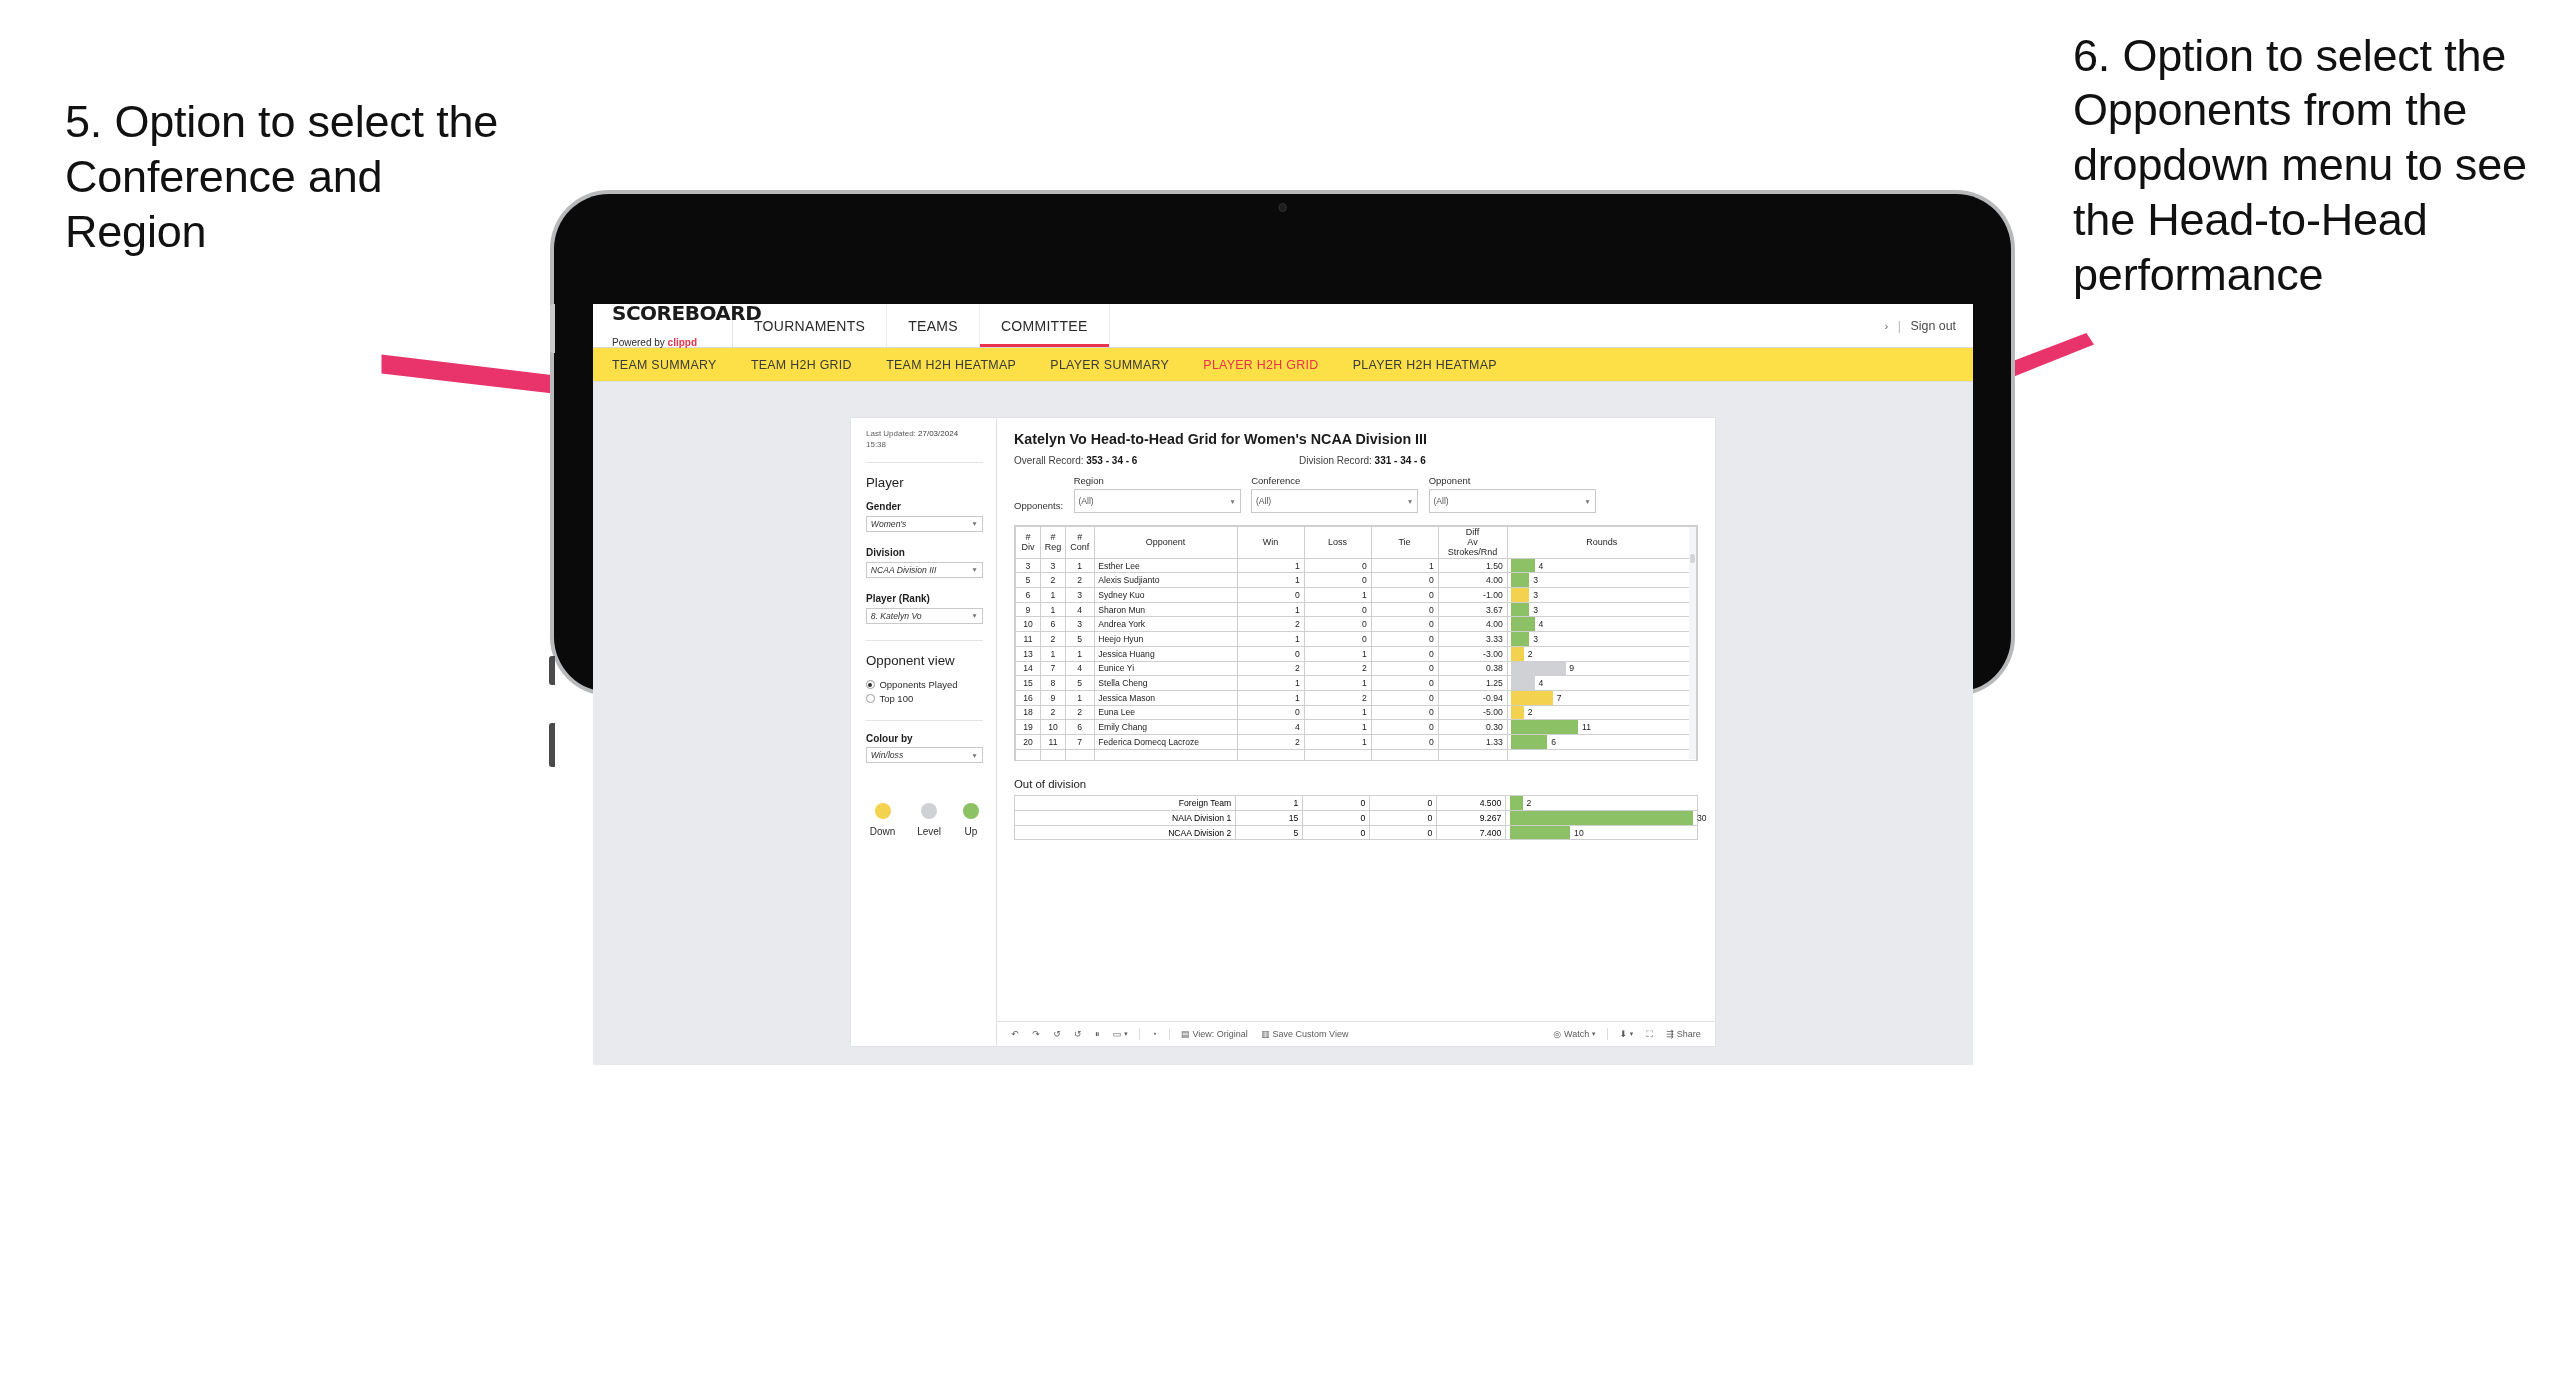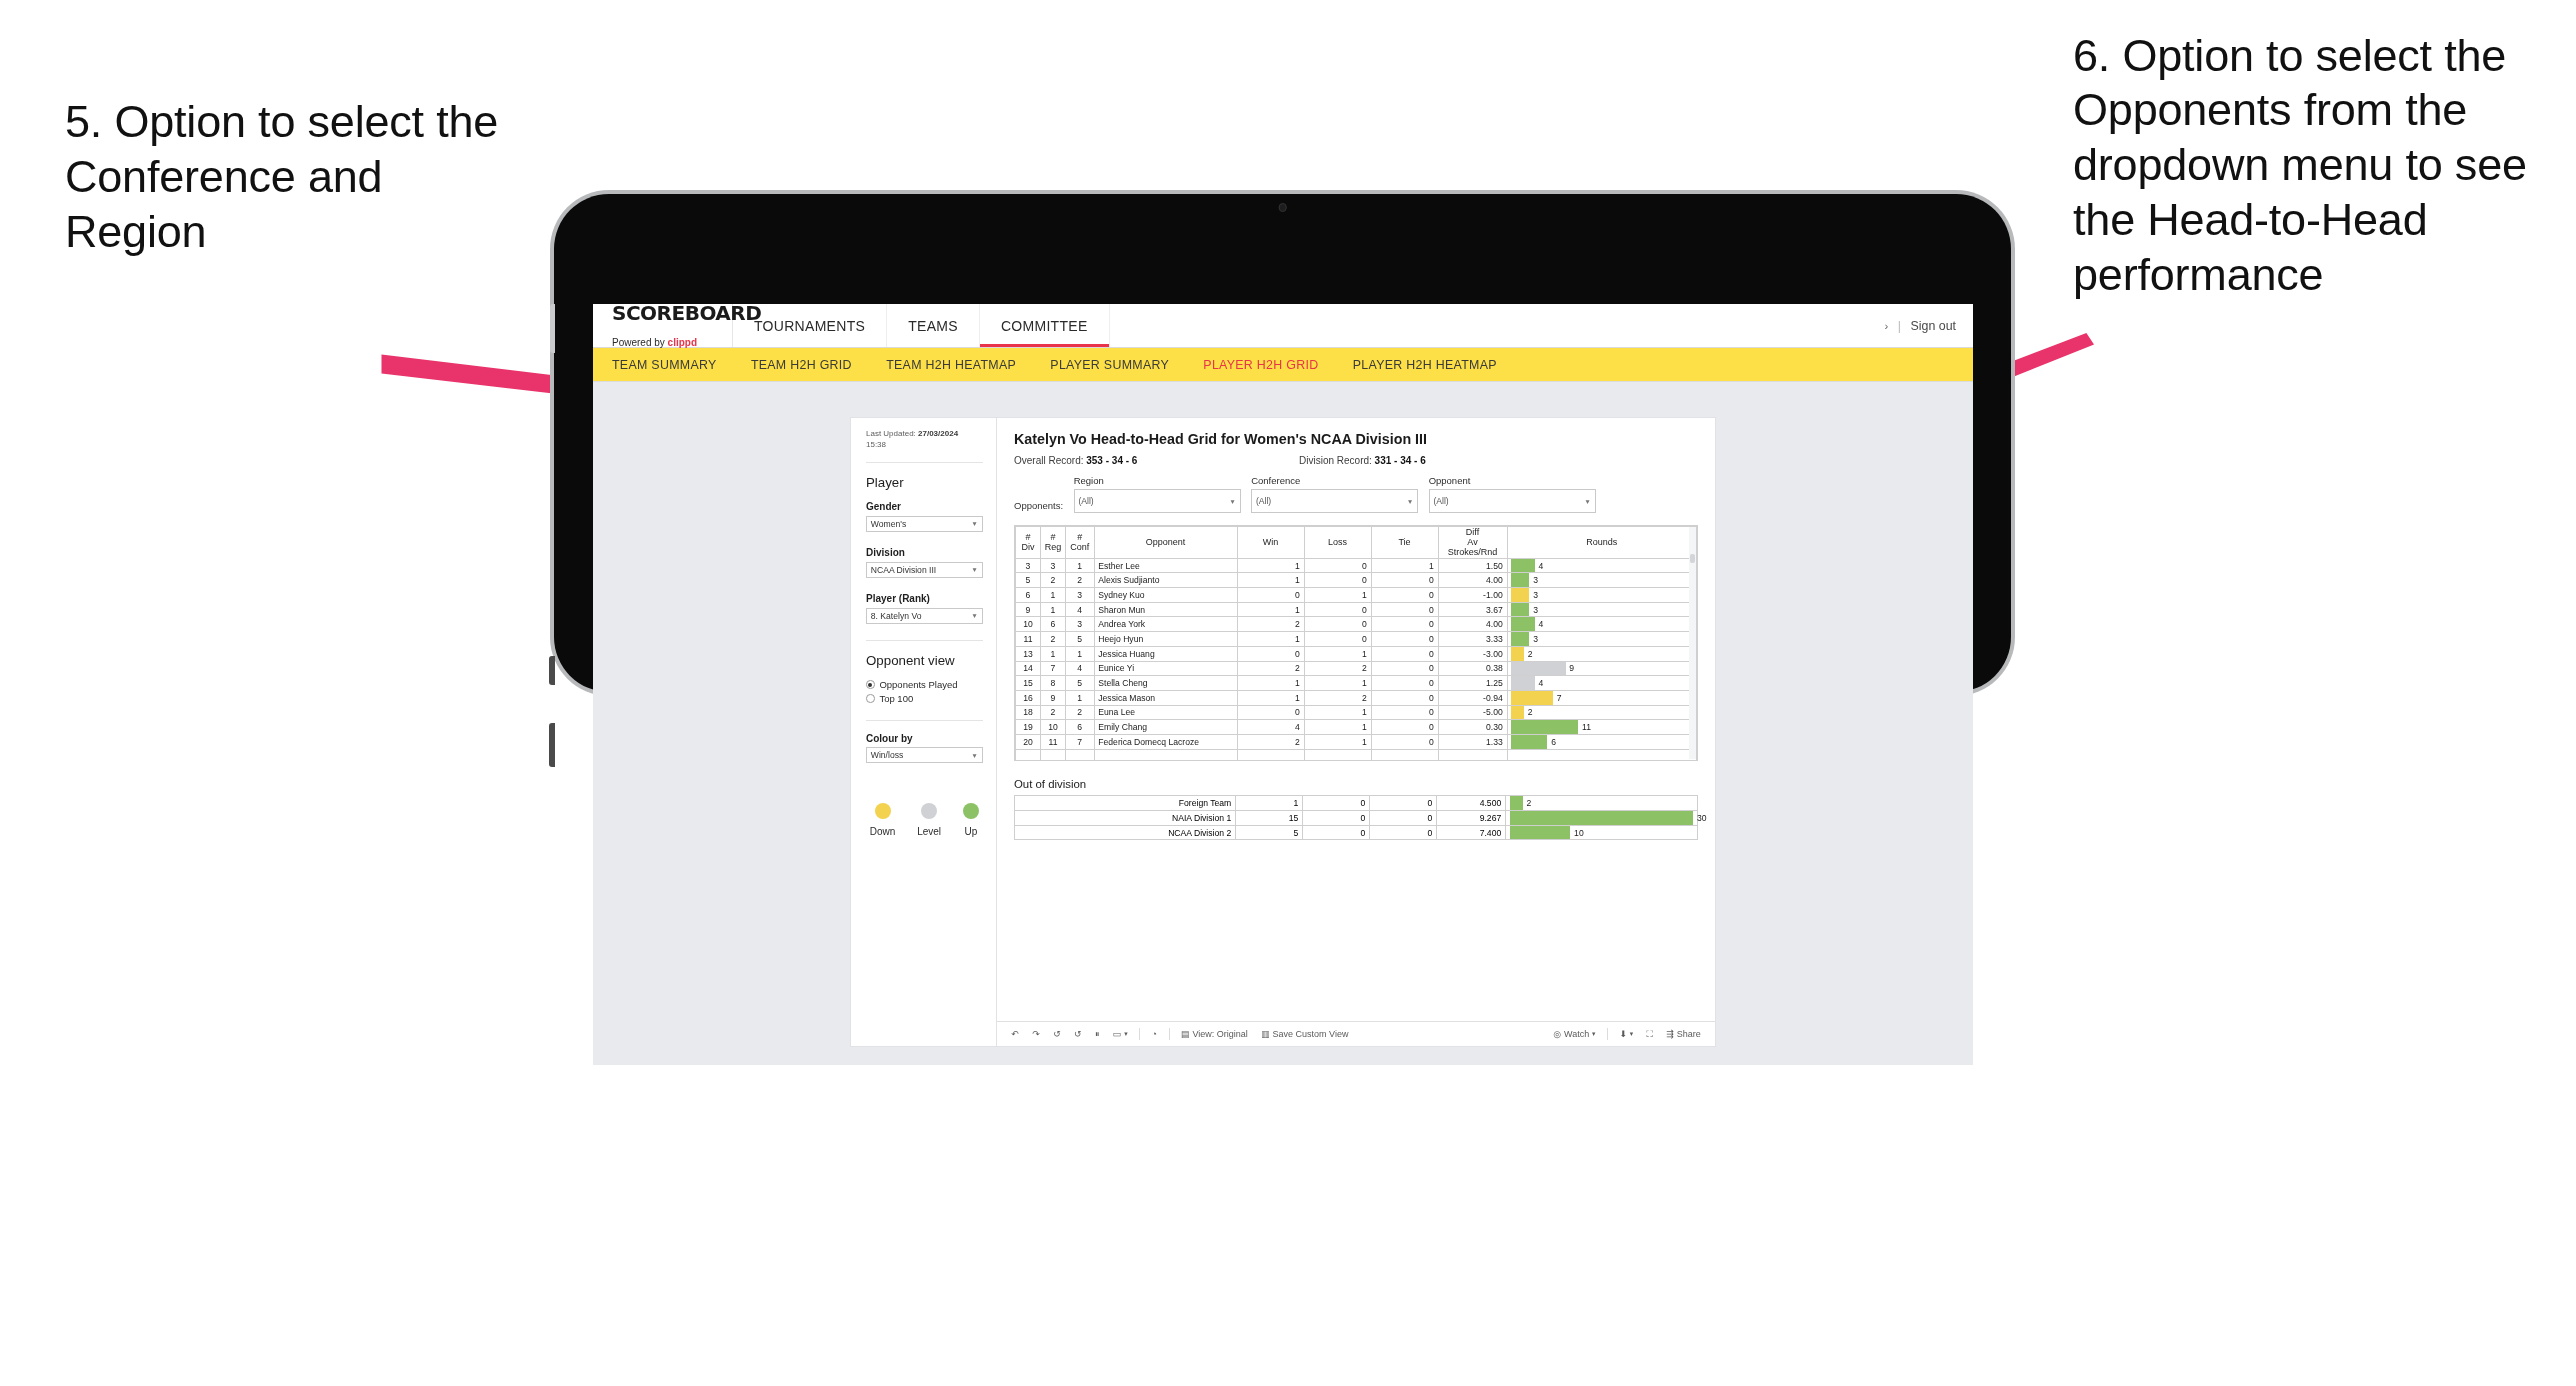--- a/index.html
+++ b/index.html
@@ -172,21 +172,21 @@
     border-right: 1px solid #e2e2e2;
     padding: 11.4px 13.3px 0 15px;
     display: flex; flex-direction: column;
   }
   #last-updated {
     font-size: 8px;
     color: #5d5d5d;
     line-height: 1.35;
     padding-bottom: 9.5px;
   }
-  #last-updated b { font-weight: bold; color: #3a3a3a;}
+  #last-updated b { font-weight: normal; color: #3a3a3a;}
   .sb-rule { height: 1px; background: #e4e4e4; margin: 1.9px 0 11.4px 0; }
   .sb-heading {
     font-size: 13.3px;
     color: #1e1e1e;
     font-weight: normal;
     margin-bottom: 11.4px;
   }
   .sb-label {
     font-size: 10px;
     color: #1e1e1e;
@@ -197,20 +197,21 @@
     height: 16px;
     border: 1px solid #c9c9c9;
     background: #fff;
     font-size: 8.6px;
     color: #333;
     display: flex; align-items: center;
     padding: 0 3.8px;
     margin-bottom: 15px;
     cursor: pointer;
     position: relative;
+    font-style: italic;
   }
   .sb-select .caret {
     margin-left: auto;
     font-size: 6.7px;
     color: #777;
   }
   .radio-row {
     display: flex; align-items: center;
     gap: 4.8px;
     font-size: 9.5px;

